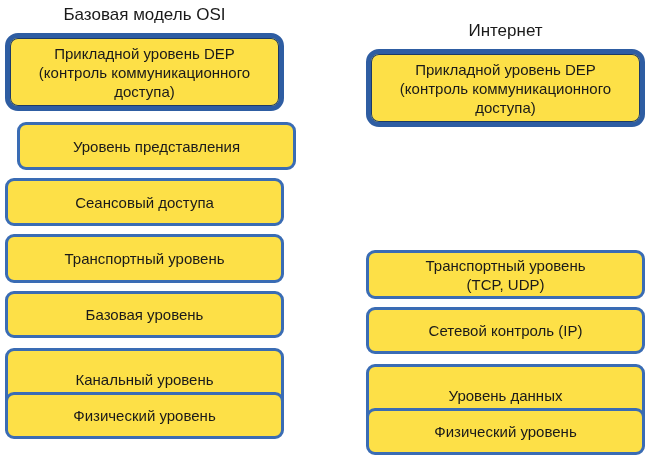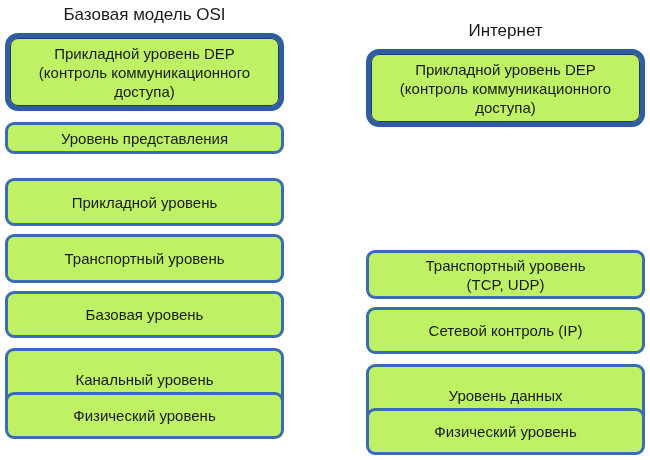--- a/index.html
+++ b/index.html
@@ -24,42 +24,42 @@
     display:flex;align-items:center;justify-content:center;
     font-size:17px;
     color:var(--text);
     white-space:nowrap;
   }
   .box{
     position:absolute;
     box-sizing:border-box;
     border:3px solid var(--blue);
     border-radius:9px;
-    background:#bef264;
+    background:#fde047;
     display:flex;
     flex-direction:column;
     align-items:center;
     justify-content:center;
     text-align:center;
     font-size:15px;
     line-height:19px;
     padding:2px 8px;
   }
   .box.thick{
     border:5px solid var(--blue-thick);
     border-radius:13px;
     box-shadow:inset 0 0 0 1px var(--inner-dark);
   }
   
   .lc{left:5px;width:279px;}
   
   .rc{left:366px;width:279px;margin-top:16px;}
 
   .r-app{top:33px;height:78px;}
-  .r-2{top:122px;height:32px;}
+  .r-2{top:122px;height:48px;margin-left:12px;}
   .r-3{top:178px;height:48px;}
   .r-4{top:234px;height:49px;}
   .r-5{top:291px;height:47px;}
   .r-6{top:348px;height:62px;}
   .r-7{top:392px;height:47px;}
   .line{display:block;}
 </style>
 </head>
 <body>
 
@@ -71,21 +71,21 @@
   <div class="box thick lc r-app">
     <span class="line">Прикладной уровень DEP</span>
     <span class="line">(контроль коммуникационного доступа)</span>
   </div>
 
   <div class="box lc r-2">
     <span class="line">Уровень представления</span>
   </div>
 
   <div class="box lc r-3">
-    <span class="line">Прикладной уровень</span>
+    <span class="line">Сеансовый доступа</span>
   </div>
 
   <div class="box lc r-4">
     <span class="line">Транспортный уровень</span>
   </div>
 
   <div class="box lc r-5">
     <span class="line">Базовая уровень</span>
   </div>
 

